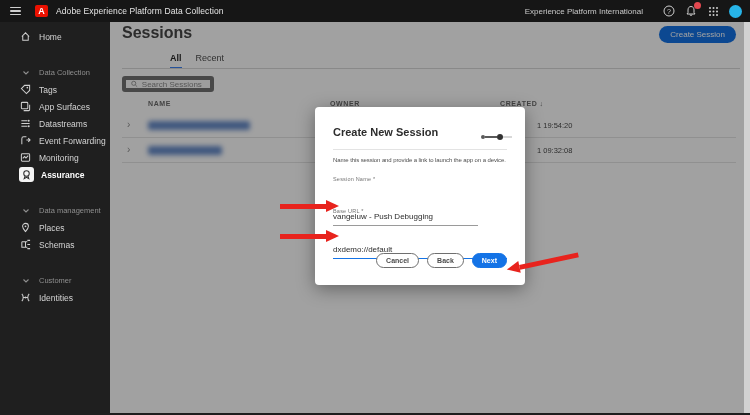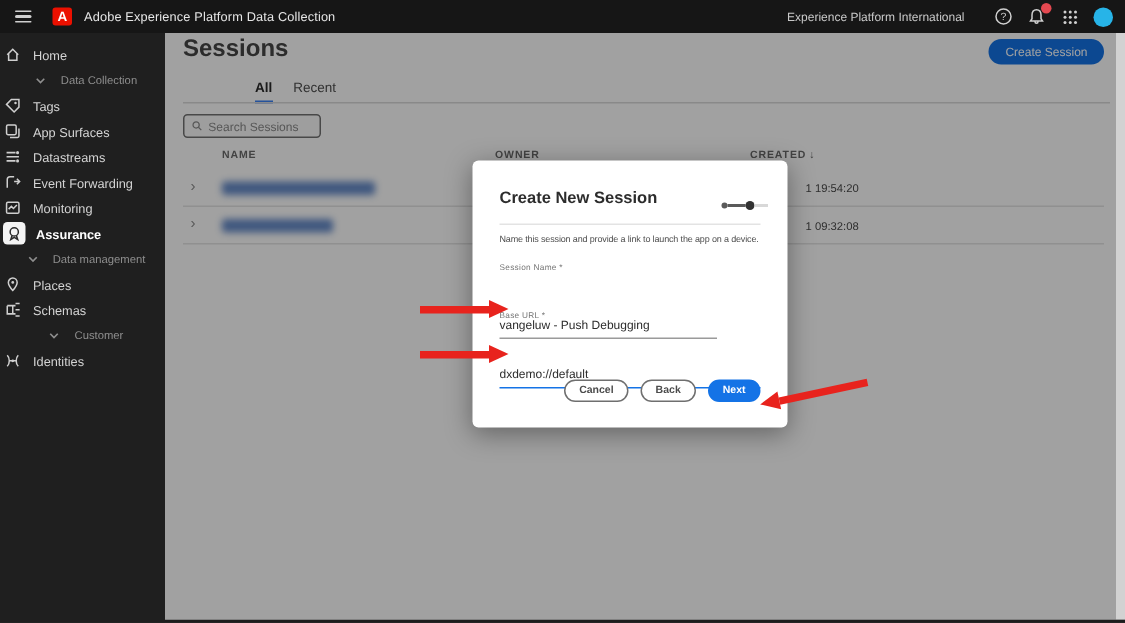--- a/index.html
+++ b/index.html
@@ -15,38 +15,38 @@
               color:#fff;font-size:9px;font-weight:700;display:flex;align-items:center;justify-content:center;line-height:1;}
   .topbar-title{margin-left:8px;color:#e6e6e6;font-size:8.5px;letter-spacing:.1px;}
   .topbar-spacer{flex:1;}
   .org-label{color:#c9c9c9;font-size:8px;margin-right:12px;padding-left:24px;}
   .tb-icon{position:relative;width:16px;height:16px;display:flex;align-items:center;justify-content:center;margin-left:6px;cursor:pointer;}
   .badge{position:absolute;top:-1px;right:-2px;width:7px;height:7px;border-radius:50%;background:#e34850;}
   .avatar{width:13px;height:13px;border-radius:50%;background:#27b4e8;margin-left:8px;cursor:pointer;}
 
   
   .sidebar{position:absolute;left:0;top:22px;width:110px;height:393px;background:#1f1f1f;padding:6px 0 0 0;z-index:30;}
-  .side-row{display:flex;align-items:center;height:17px;padding-left:2px;gap:7px;cursor:pointer;}
+  .side-row{display:flex;align-items:center;height:17px;padding-left:19px;gap:7px;cursor:pointer;}
   .side-row .lbl{color:#d4d4d4;font-size:8.5px;white-space:nowrap;}
-  .side-row.section{margin-top:0;justify-content:center;}
+  .side-row.section{margin-top:19px;}
   .side-row.section .lbl{color:#8f8f8f;font-size:7.5px;}
   .side-ic{width:13px;height:13px;display:flex;align-items:center;justify-content:center;flex:0 0 13px;}
   .side-row.selected .side-ic{background:#f4f4f4;border-radius:3px;width:15px;height:15px;flex-basis:15px;}
   .side-row.selected .lbl{color:#ffffff;font-weight:700;}
 
   
   .content{position:absolute;left:110px;top:20px;width:640px;height:393px;background:#ffffff;overflow:hidden;}
   .page-title{position:absolute;left:12px;top:4px;font-size:16px;color:#464646;font-weight:600;}
   .create-btn{position:absolute;right:14px;top:6px;height:17px;line-height:17px;padding:0 11px;border-radius:9px;
               background:#1473e6;color:#fff;font-size:8px;font-weight:400;border:none;cursor:pointer;}
   .tabs{position:absolute;left:12px;top:33px;display:flex;gap:14px;}
   .tab{font-size:9px;color:#4f4f4f;padding-bottom:4px;cursor:pointer;}
   .tab.active{color:#2a2a2a;font-weight:700;border-bottom:2px solid #3b82f6;margin-left:48px;}
   .tabs-divider{position:absolute;left:12px;right:10px;top:48px;height:1px;background:#dadada;}
-  .searchbox{position:absolute;left:12px;top:56px;width:92px;height:16px;border:1px solid #737373;border-radius:3px;
+  .searchbox{position:absolute;left:12px;top:56px;width:92px;height:16px;border:4px solid #737373;border-radius:3px;
              background:#fafafa;display:flex;align-items:center;gap:4px;padding:0 5px;}
   .searchbox input{border:none;outline:none;background:transparent;font-size:8px;color:#555;width:100%;padding:0;}
   .searchbox input::placeholder{color:#8a8a8a;}
   .thead{position:absolute;top:80px;left:12px;right:14px;height:12px;}
   .th{position:absolute;font-size:7px;font-weight:700;color:#6b6b6b;letter-spacing:.6px;cursor:pointer;}
   .th.name{left:26px;} .th.owner{left:208px;} .th.created{left:378px;}
   .sort-arrow{font-size:7px;color:#6b6b6b;margin-left:2px;}
   .trow{position:absolute;left:12px;right:14px;height:25px;background:#ffffff;border-bottom:1px solid #e4e4e4;}
   .trow.r1{top:93px;} .trow.r2{top:118px;}
   .row-chevron{position:absolute;left:5px;top:6px;color:#8f8f8f;font-size:10px;line-height:12px;cursor:pointer;}

